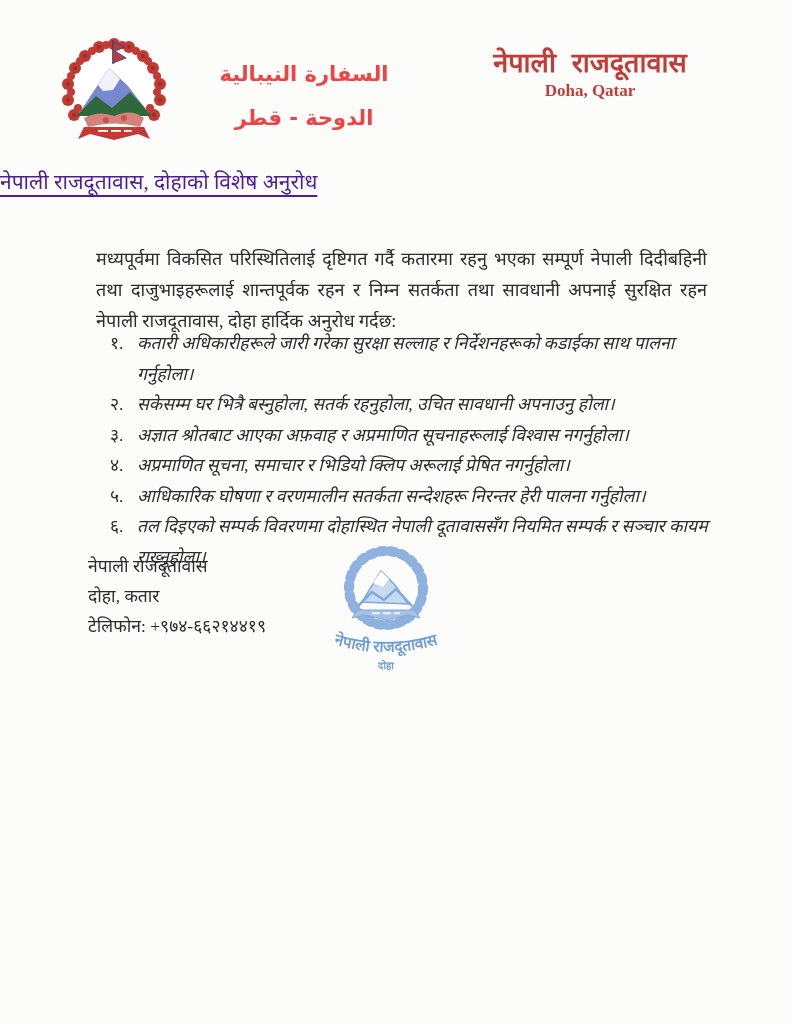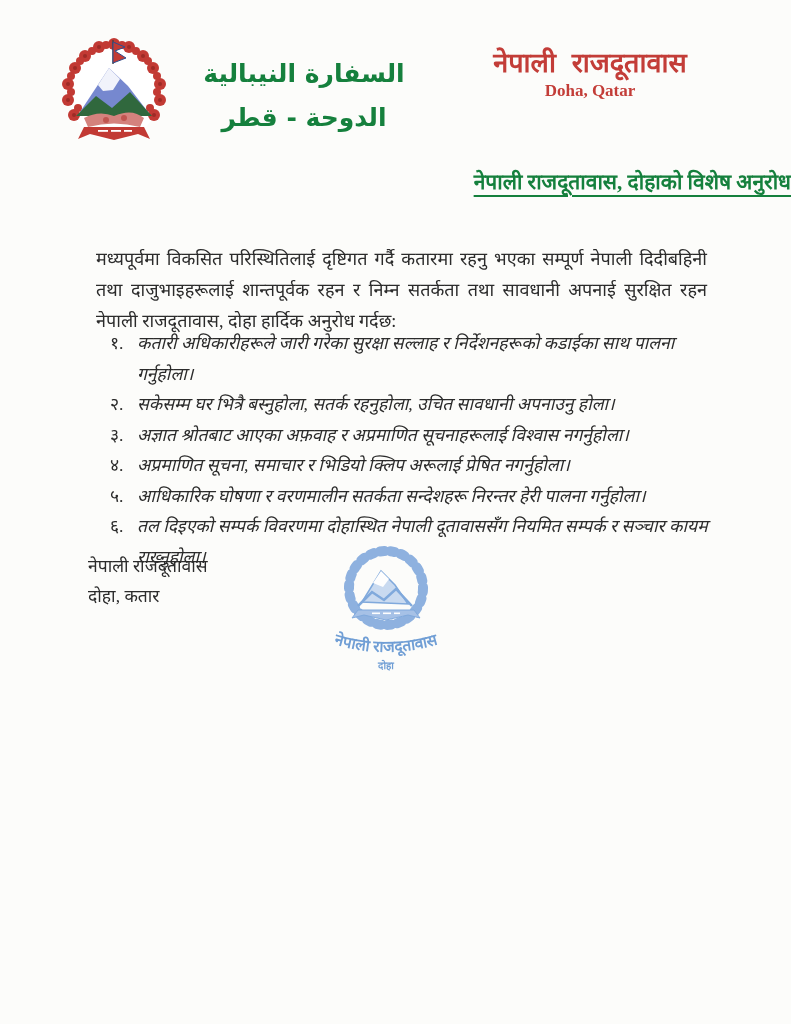--- a/index.html
+++ b/index.html
@@ -10,35 +10,35 @@
     background:#fcfcfa;
     overflow:hidden;
     font-family:"Liberation Serif", serif;
     color:#2b2b2b;
   }
   
   .emblem{position:absolute;left:54px;top:34px;width:120px;height:120px;}
   .arabic-block{
     position:absolute;left:188px;top:52px;width:232px;
     direction:rtl;text-align:center;
-    color:#15803d;font-weight:bold;
+    color:#ef4444;font-weight:bold;
     font-family:"DejaVu Sans", sans-serif;
-    font-size:25px;line-height:44px;
+    font-size:21px;line-height:44px;
   }
   .head-right{
     position:absolute;left:440px;top:46px;width:300px;text-align:center;
     color:#c33d38;font-weight:bold;
   }
   .head-right .np{font-size:27px;line-height:34px;word-spacing:9px;font-family:"Liberation Serif", serif;}
   .head-right .en{font-size:23px;line-height:30px;font-family:"Liberation Serif", serif;letter-spacing:.5px;}
   .head-right .loc{font-size:17px;line-height:22px;font-family:"Liberation Serif", serif;}
   
   .doc-title{
     position:absolute;left:0;right:0;top:167px;
-    text-align:right;font-size:21px;font-weight:bold;color:#15803d;
+    text-align:left;font-size:21px;font-weight:normal;color:#4c1d95;
   }
   .doc-title span{
     text-decoration:underline;
     text-underline-offset:6px;
     text-decoration-thickness:1.5px;
   }
   
   .intro{
     position:absolute;left:88px;right:84px;top:226px;
     font-size:18px;line-height:31px;text-align:justify;margin-left:8px;
@@ -171,20 +171,24 @@
     </div>
     <div class="item">
       <span class="num">६.</span>
       <span class="txt">तल दिइएको सम्पर्क विवरणमा दोहास्थित नेपाली दूतावाससँग नियमित सम्पर्क र सञ्चार कायम राख्नुहोला।</span>
     </div>
   </div>
 
   <div class="contact">
     <div class="line">नेपाली राजदूतावास</div>
     <div class="line">दोहा, कतार</div>
+    <div class="line">
+      <span>टेलिफोन:</span>
+      <span>+९७४-६६२१४४१९</span>
+    </div>
   </div>
 
   <svg class="stamp" viewBox="0 0 144 142" aria-hidden="true">
 
     <circle cx="72" cy="50" r="37" fill="none" stroke="#7fa7dc" stroke-width="10" stroke-dasharray="4.5 6" stroke-linecap="round"></circle>
 
     <polygon points="48,64 67,33 81,47 94,66" fill="#c3d6ef" stroke="#6f9ed8" stroke-width="1.5"></polygon>
     <polygon points="59,45 67,33 75,41 69,49" fill="#ffffff"></polygon>
 
     <polyline points="44,68 58,54 70,62 82,51 98,68" fill="none" stroke="#6f9ed8" stroke-width="2.5"></polyline>

